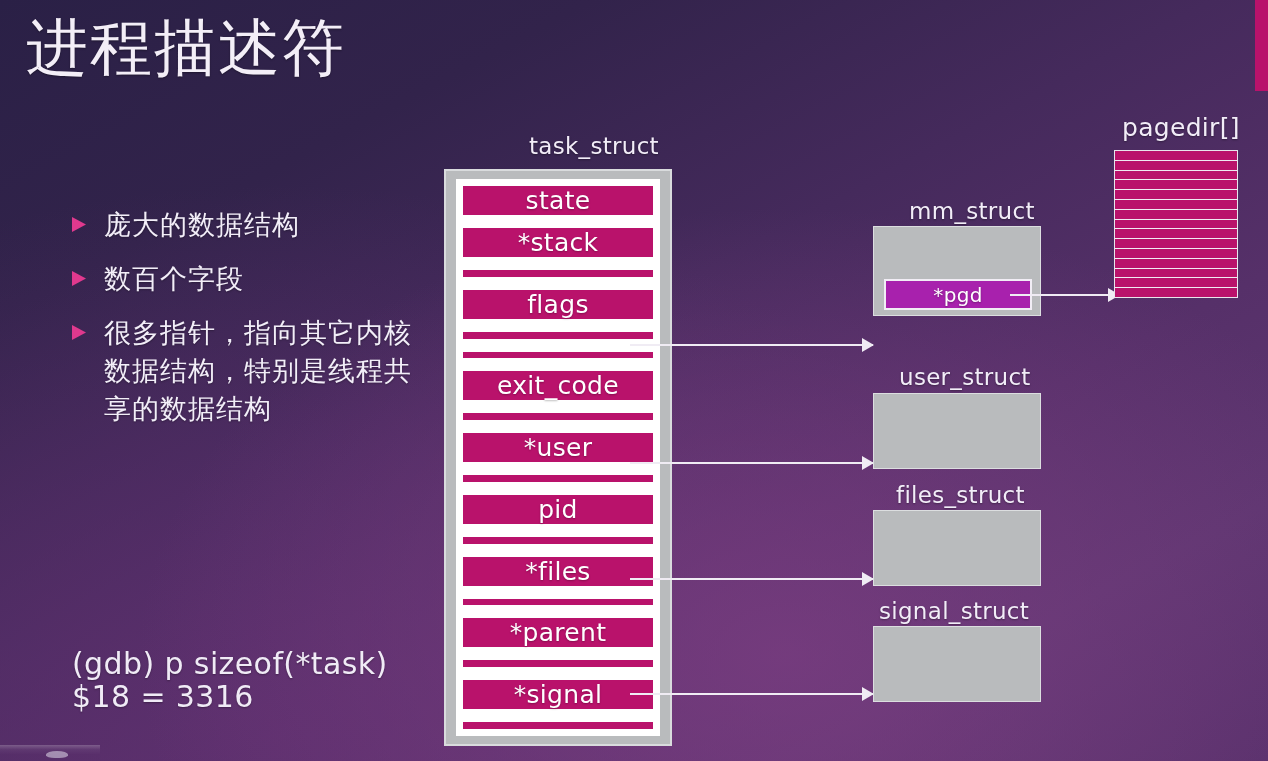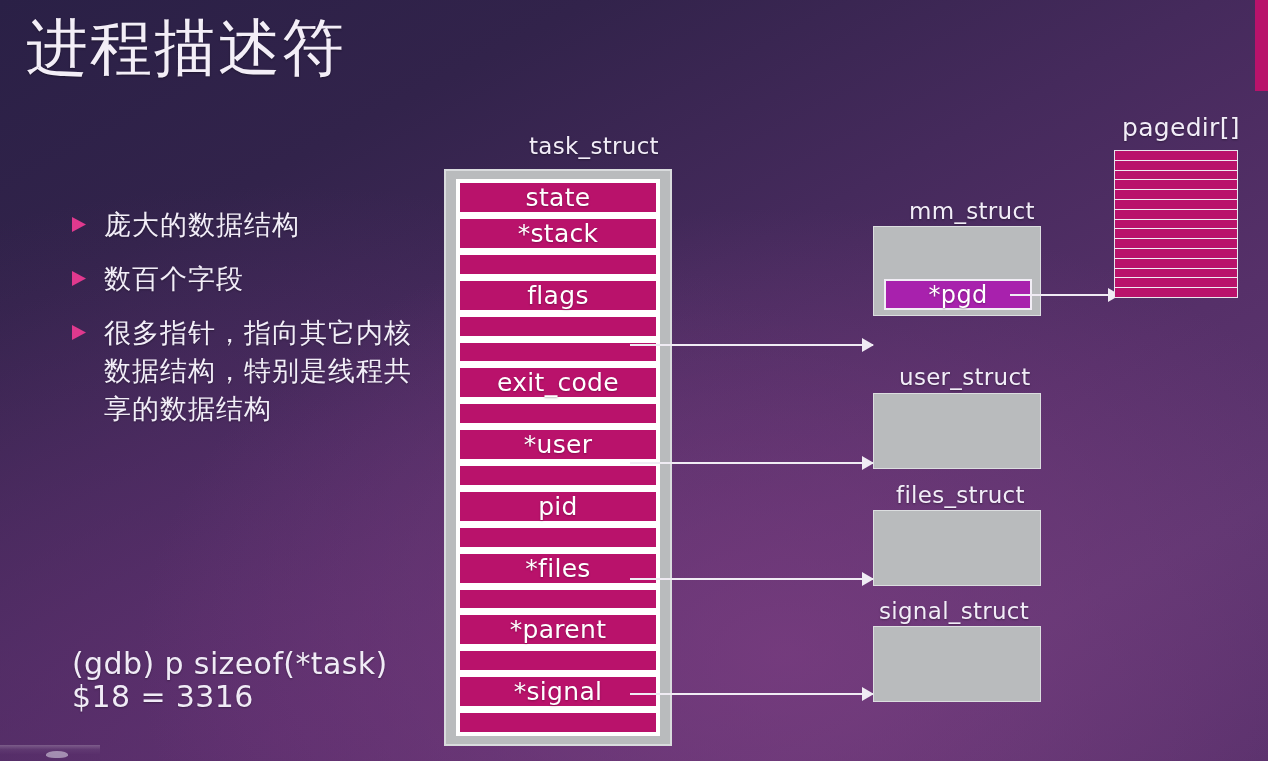--- a/index.html
+++ b/index.html
@@ -132,21 +132,21 @@
     width: 100%;
     height: 100%;
     box-sizing: border-box;
     display: flex;
     flex-direction: column;
   }
   .task-row {
     flex: 1 1 0;
     position: relative;
     background: #b9126b;
-    border: 4px solid #ffffff;
+    border: 7px solid #ffffff;
     margin-top: -1px;
     box-sizing: border-box;
     display: flex;
     align-items: flex-start;
     justify-content: center;
   }
   .task-row:first-child { margin-top: 0; }
   .task-row.highlight { background: #8073b8; }
   .task-row .row-label {
     font-size: 25px;
@@ -187,21 +187,21 @@
     width: 148px;
     height: 31px;
     background: #a821ad;
     border: 2px solid #f1edf5;
     box-sizing: border-box;
     display: flex;
     align-items: center;
     justify-content: center;
   }
   #pgd-cell .row-label {
-    font-size: 24px;
+    font-size: 20px;
     color: #ffffff;
     letter-spacing: 0.3px;
     text-shadow: 0 1px 2px rgba(0,0,0,0.3);
   }
 
   
   #pagedir-box {
     position: absolute;
     left: 1114px;
     top: 150px;

